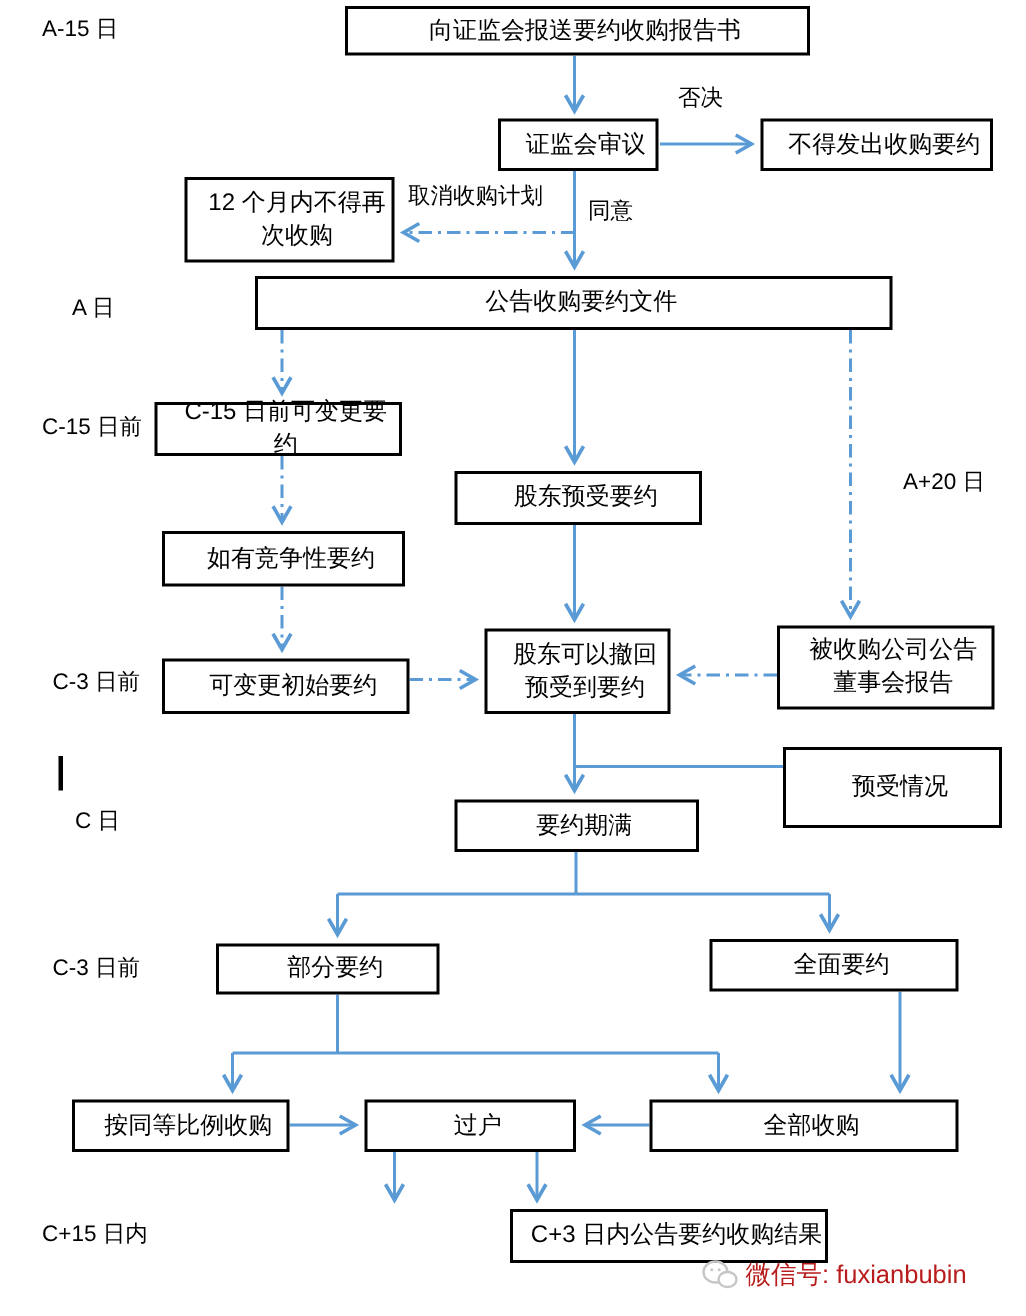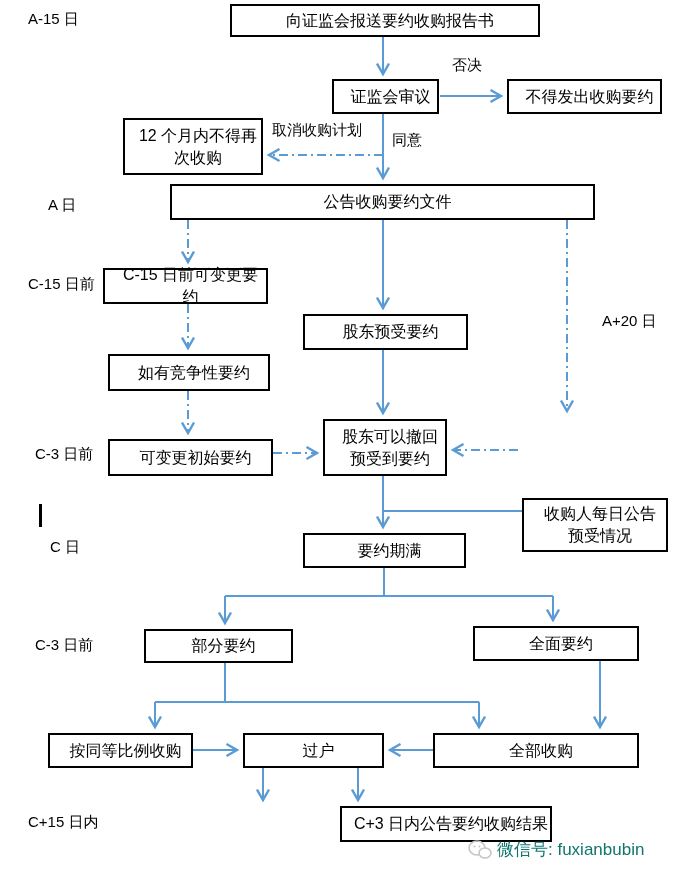--- a/index.html
+++ b/index.html
@@ -11,21 +11,21 @@
   .node{
     position:absolute;box-sizing:border-box;border:2px solid #000;background:#fff;
     display:flex;flex-direction:column;align-items:center;justify-content:center;
     text-align:center;font-size:16px;line-height:1.35;z-index:2;padding-left:10px;
   }
   .node span{display:block;white-space:nowrap;}
   .lbl{position:absolute;font-size:15px;white-space:nowrap;z-index:3;}
   .tick{position:absolute;width:3px;height:23px;background:#000;z-index:3;}
   .watermark{
     position:absolute;left:468px;top:838px;display:flex;align-items:center;gap:5px;
-    color:#0f766e;font-size:17px;z-index:4;white-space:nowrap;
+    color:#b91c1c;font-size:17px;z-index:4;white-space:nowrap;
   }
 </style>
 </head>
 <body>
 
 <div class="canvas">
 
   <svg class="edges" width="684" height="877" viewBox="0 0 684 877">
     <defs>
       <marker id="ah" viewBox="0 0 10 10" refX="8" refY="5" markerWidth="7.5" markerHeight="7.5" orient="auto-start-reverse">
@@ -88,22 +88,25 @@
   </div>
   <div class="node" style="left:170px;top:184px;width:425px;height:36px">公告收购要约文件</div>
   <div class="node" style="left:103px;top:268px;width:165px;height:36px">C-15 日前可变更要约</div>
   <div class="node" style="left:303px;top:314px;width:165px;height:36px">股东预受要约</div>
   <div class="node" style="left:108px;top:354px;width:162px;height:37px">如有竞争性要约</div>
   <div class="node" style="left:108px;top:439px;width:165px;height:37px">可变更初始要约</div>
   <div class="node" style="left:323px;top:419px;width:124px;height:57px">
     <span>股东可以撤回</span>
     <span>预受到要约</span>
   </div>
+  <div class="node" style="left:518px;top:417px;width:145px;height:56px">
+    <span>被收购公司公告</span>
+    <span>董事会报告</span>
+  </div>
   <div class="node" style="left:522px;top:498px;width:146px;height:54px">
-    <span>收购人每日公告</span>
     <span>预受情况</span>
   </div>
   <div class="node" style="left:303px;top:533px;width:163px;height:35px">要约期满</div>
   <div class="node" style="left:144px;top:629px;width:149px;height:34px">部分要约</div>
   <div class="node" style="left:473px;top:626px;width:166px;height:35px">全面要约</div>
   <div class="node" style="left:48px;top:733px;width:145px;height:35px">按同等比例收购</div>
   <div class="node" style="left:243px;top:733px;width:141px;height:35px">过户</div>
   <div class="node" style="left:433px;top:733px;width:206px;height:35px">全部收购</div>
   <div class="node" style="left:340px;top:806px;width:212px;height:36px">C+3 日内公告要约收购结果</div>
 

